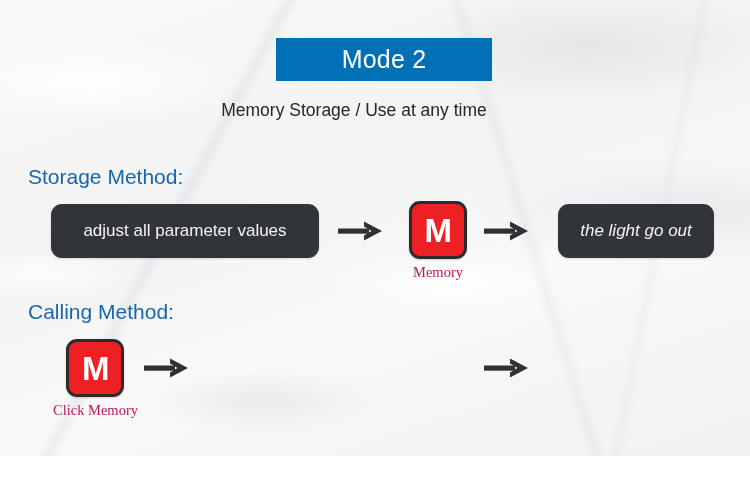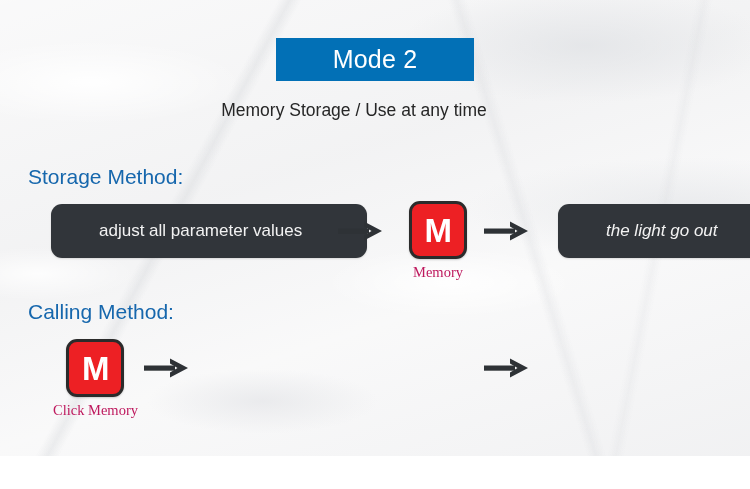--- a/index.html
+++ b/index.html
@@ -49,21 +49,21 @@
     width: 750px;
     height: 33px;
     background: #ffffff;
   }
 
   
   .mode-banner {
     position: absolute;
     left: 276px;
     top: 38px;
-    width: 198px;
+    width: 216px;
     height: 43px;
     background: #0270b6;
     display: flex;
     align-items: center;
     justify-content: center;
   }
   .mode-banner-label {
     color: #ffffff;
     font-size: 25px;
     font-weight: 400;
@@ -92,26 +92,26 @@
   .heading-storage { left: 28px; top: 165px; }
   .heading-calling { left: 28px; top: 300px; }
 
   
   .pill {
     position: absolute;
     background: #31353a;
     border-radius: 11px;
     display: flex;
     align-items: center;
+    justify-content: center;
     color: #f2f2f2;
     font-size: 17px;
     font-weight: 400;
     white-space: nowrap;
     box-shadow: 0 1px 2px rgba(0,0,0,0.12);
-    padding-left: 48px;
   }
   .pill-adjust      { left: 51px;  top: 204px; width: 268px; height: 54px; }
   .pill-lightout    { left: 558px; top: 204px; width: 156px; height: 54px; font-style: italic; }
   .pill-selectchan  { left: 220px; top: 340px; width: 230px; height: 56px; }
   .pill-successcall { left: 553px; top: 340px; width: 156px; height: 56px; }
 
   
   .memory-group {
     position: absolute;
     display: flex;

